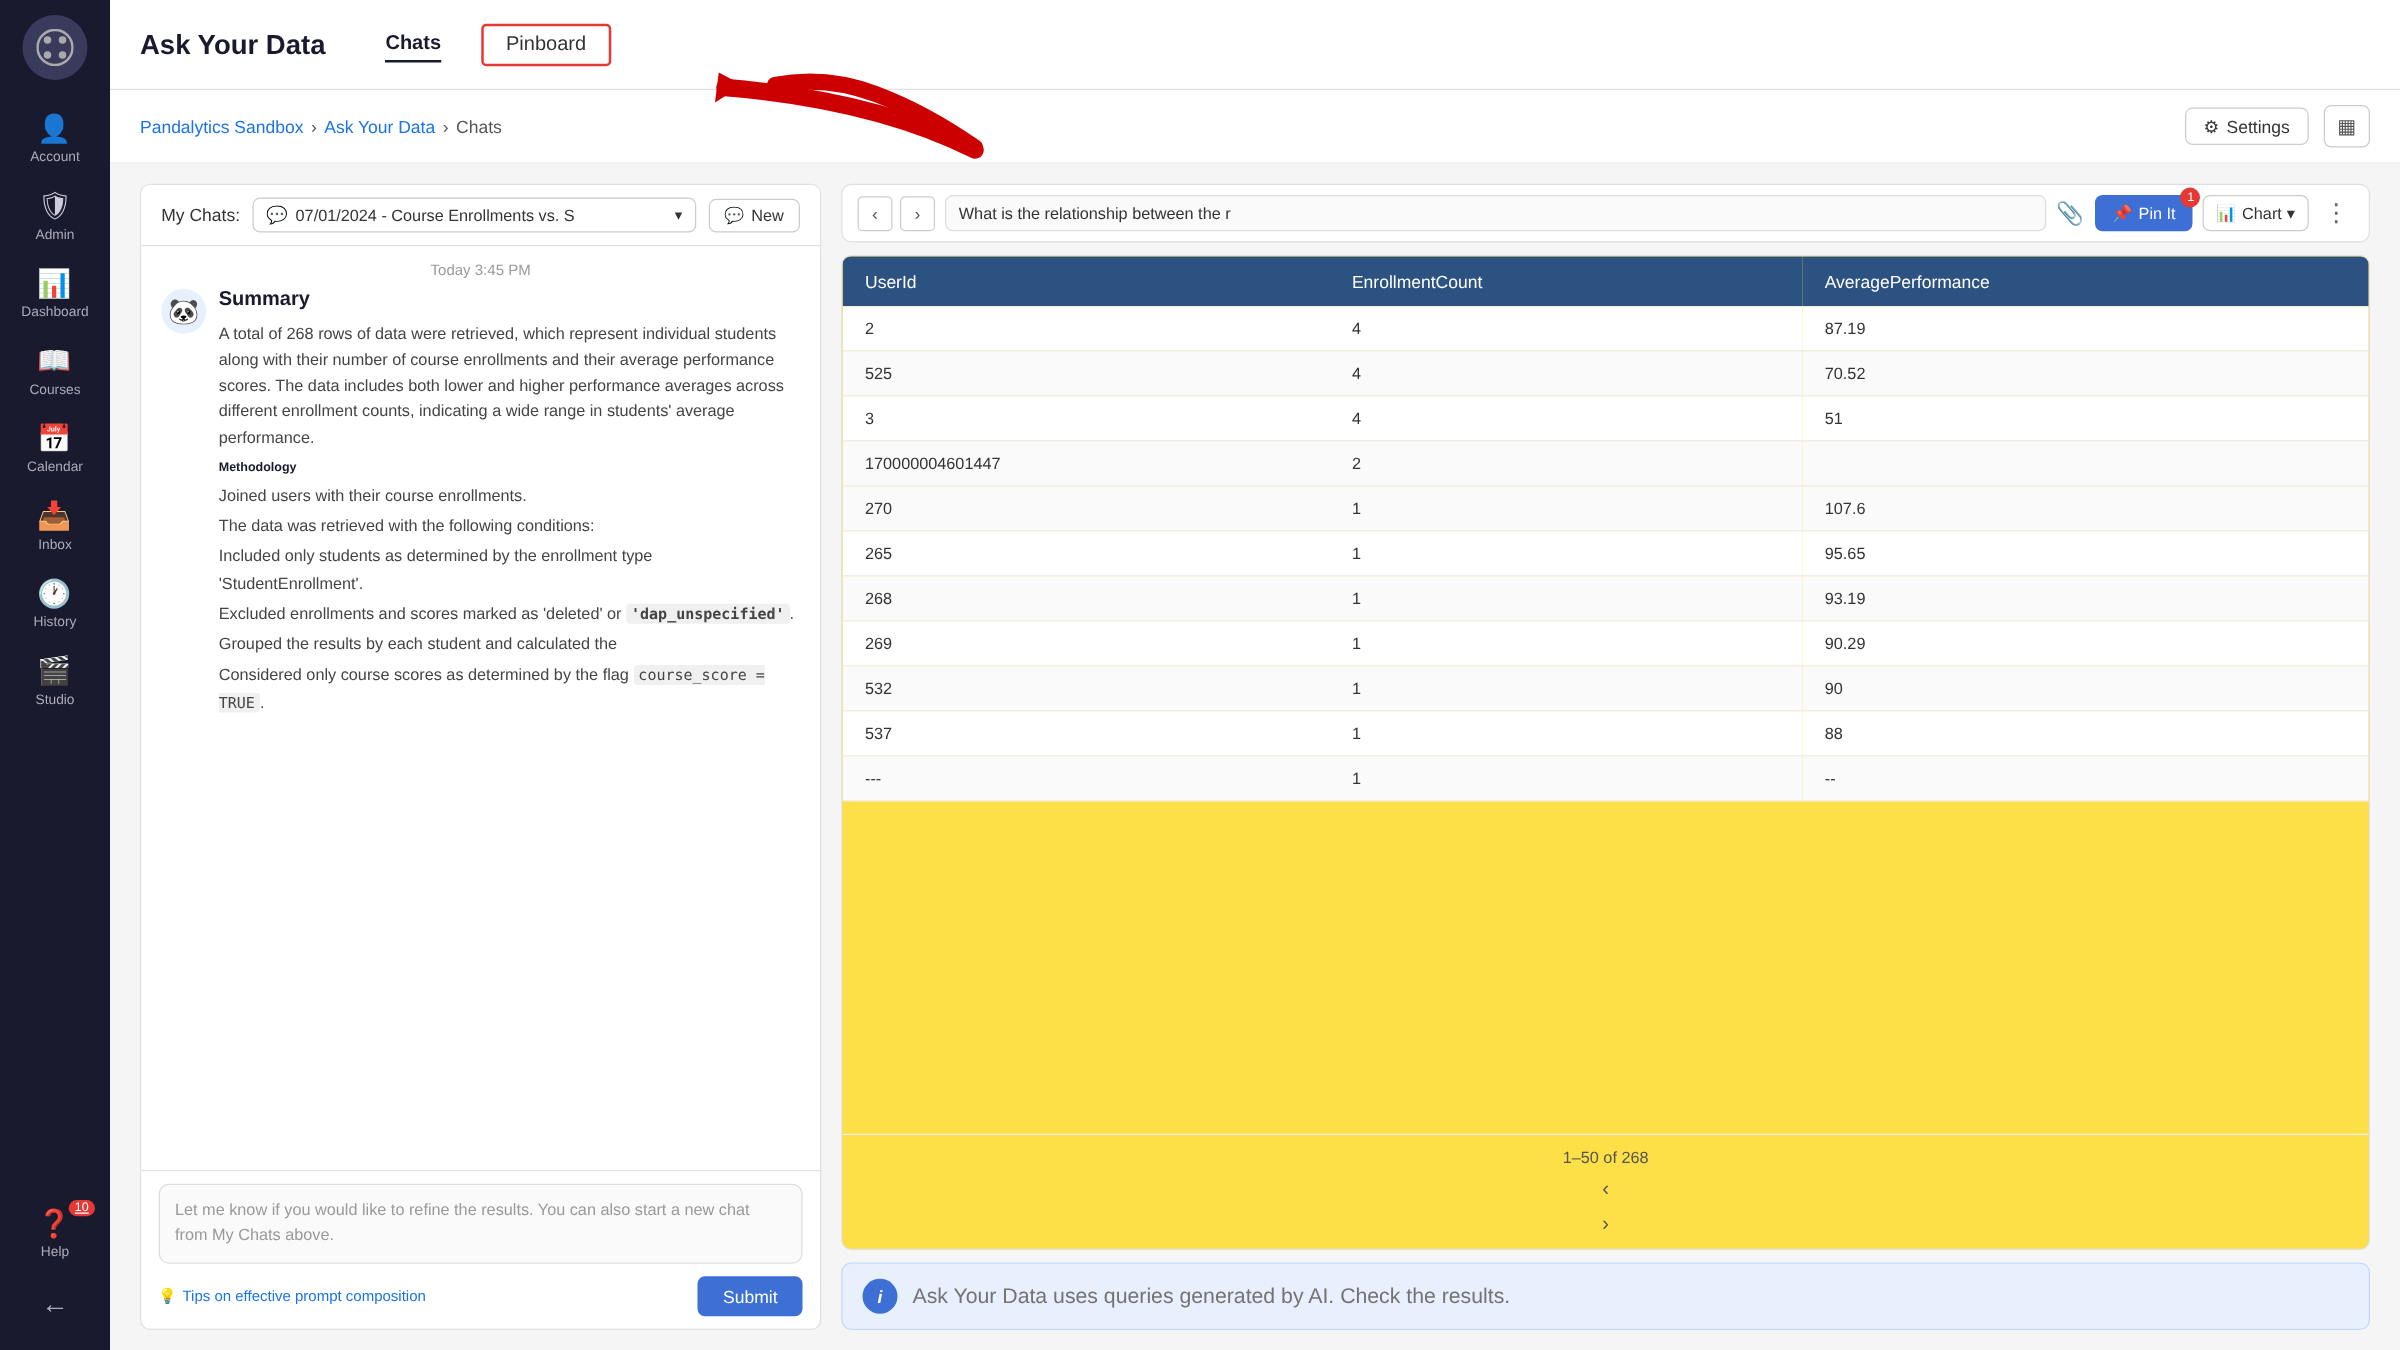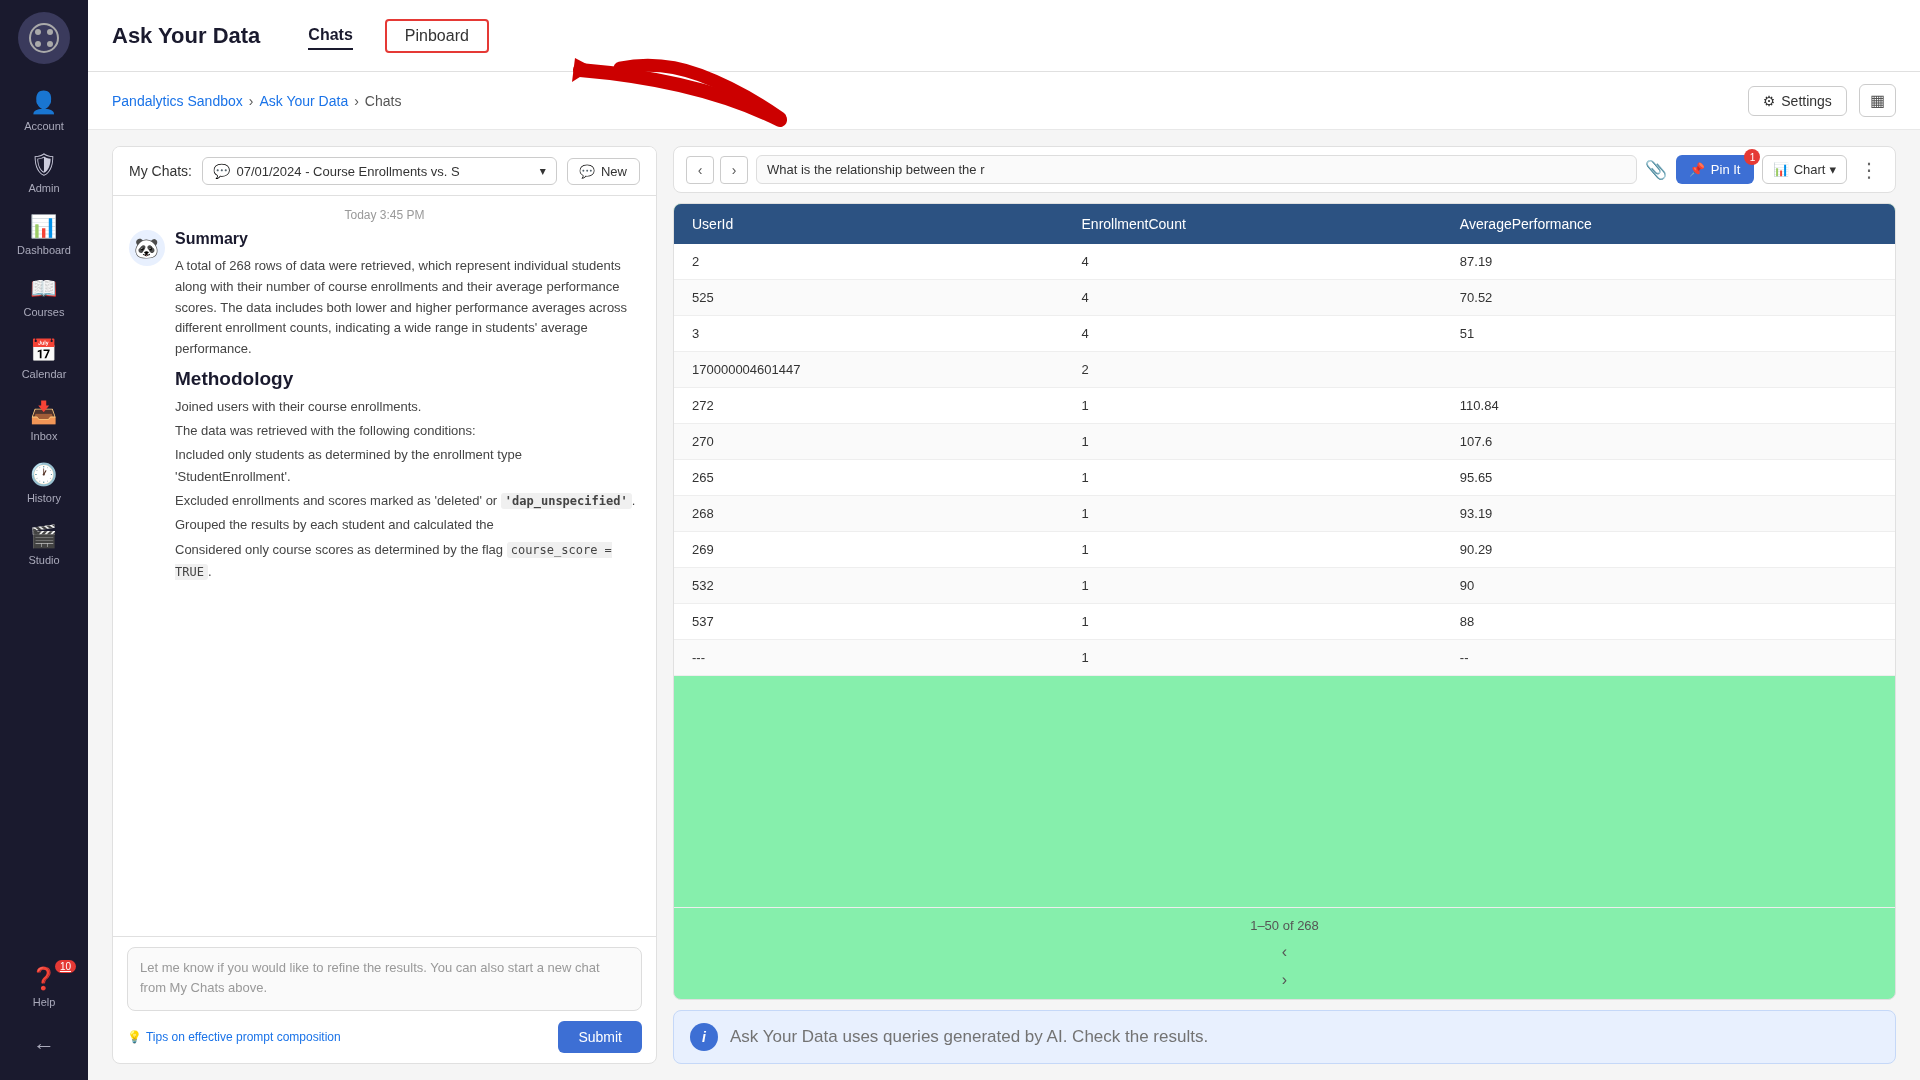--- a/index.html
+++ b/index.html
@@ -157,21 +157,21 @@
     }
     .chat-avatar {
       width: 36px; height: 36px; border-radius: 50%;
       background: #e8f0fe; flex-shrink: 0;
       display: flex; align-items: center; justify-content: center;
       font-size: 20px;
     }
     .chat-content { flex: 1; }
     .chat-content h3 { font-size: 16px; font-weight: 700; margin-bottom: 8px; color: #1a1a2e; }
     .chat-content p { font-size: 13px; color: #444; line-height: 1.6; margin-bottom: 8px; }
-    .chat-content h4 { font-size: 19px; font-weight: 700; margin-bottom: 6px; color: #1a1a2e; }
+    .chat-content h4 { font-size: 10px; font-weight: 700; margin-bottom: 6px; color: #1a1a2e; }
     .chat-content ul { font-size: 13px; color: #444; line-height: 1.7; padding-left: 0; list-style: none; }
     .chat-content ul li { margin-bottom: 2px; }
     .chat-content code { font-family: monospace; background: #f0f0f0; padding: 1px 4px; border-radius: 3px; font-size: 12px; }
     .code-bold { font-family: monospace; background: #f0f0f0; padding: 1px 4px; border-radius: 3px; font-size: 12px; font-weight: bold; }
 
     .chat-input-area {
       border-top: 1px solid #e0e0e0;
       padding: 10px 14px;
     }
     .chat-input-box {
@@ -227,21 +227,21 @@
     }
     .chart-btn {
       display: flex; align-items: center; gap: 4px;
       border: 1px solid #ccc; border-radius: 6px;
       padding: 6px 10px; font-size: 13px; cursor: pointer; background: #fff; color: #333;
     }
     .more-btn { background: none; border: none; font-size: 20px; cursor: pointer; color: #666; padding: 0 4px; }
 
     
     .data-table-container {
-      flex: 1; background: #86efac; border-radius: 8px;
+      flex: 1; background: #fde047; border-radius: 8px;
       border: 1px solid #e0e0e0; overflow: hidden;
       display: flex; flex-direction: column;
     }
     .data-table { width: 100%; border-collapse: collapse; }
     .data-table thead tr { background: #2c5282; color: #fff; }
     .data-table thead th {
       padding: 12px 18px; text-align: left;
       font-size: 14px; font-weight: 500;
     }
     .data-table tbody tr { border-bottom: 1px solid #eee; }
@@ -453,25 +453,20 @@
                 <tr style="background: rgb(255, 255, 255);">
                   <td>3</td>
                   <td>4</td>
                   <td>51</td>
                 </tr>
                 <tr style="background: rgb(250, 250, 250);">
                   <td>170000004601447</td>
                   <td>2</td>
                   <td></td>
                 </tr>
-                <tr style="background: rgb(255, 255, 255);">
-                  <td>272</td>
-                  <td>1</td>
-                  <td>110.84</td>
-                </tr>
                 <tr style="background: rgb(250, 250, 250);">
                   <td>270</td>
                   <td>1</td>
                   <td>107.6</td>
                 </tr>
                 <tr style="background: rgb(255, 255, 255);">
                   <td>265</td>
                   <td>1</td>
                   <td>95.65</td>
                 </tr>

